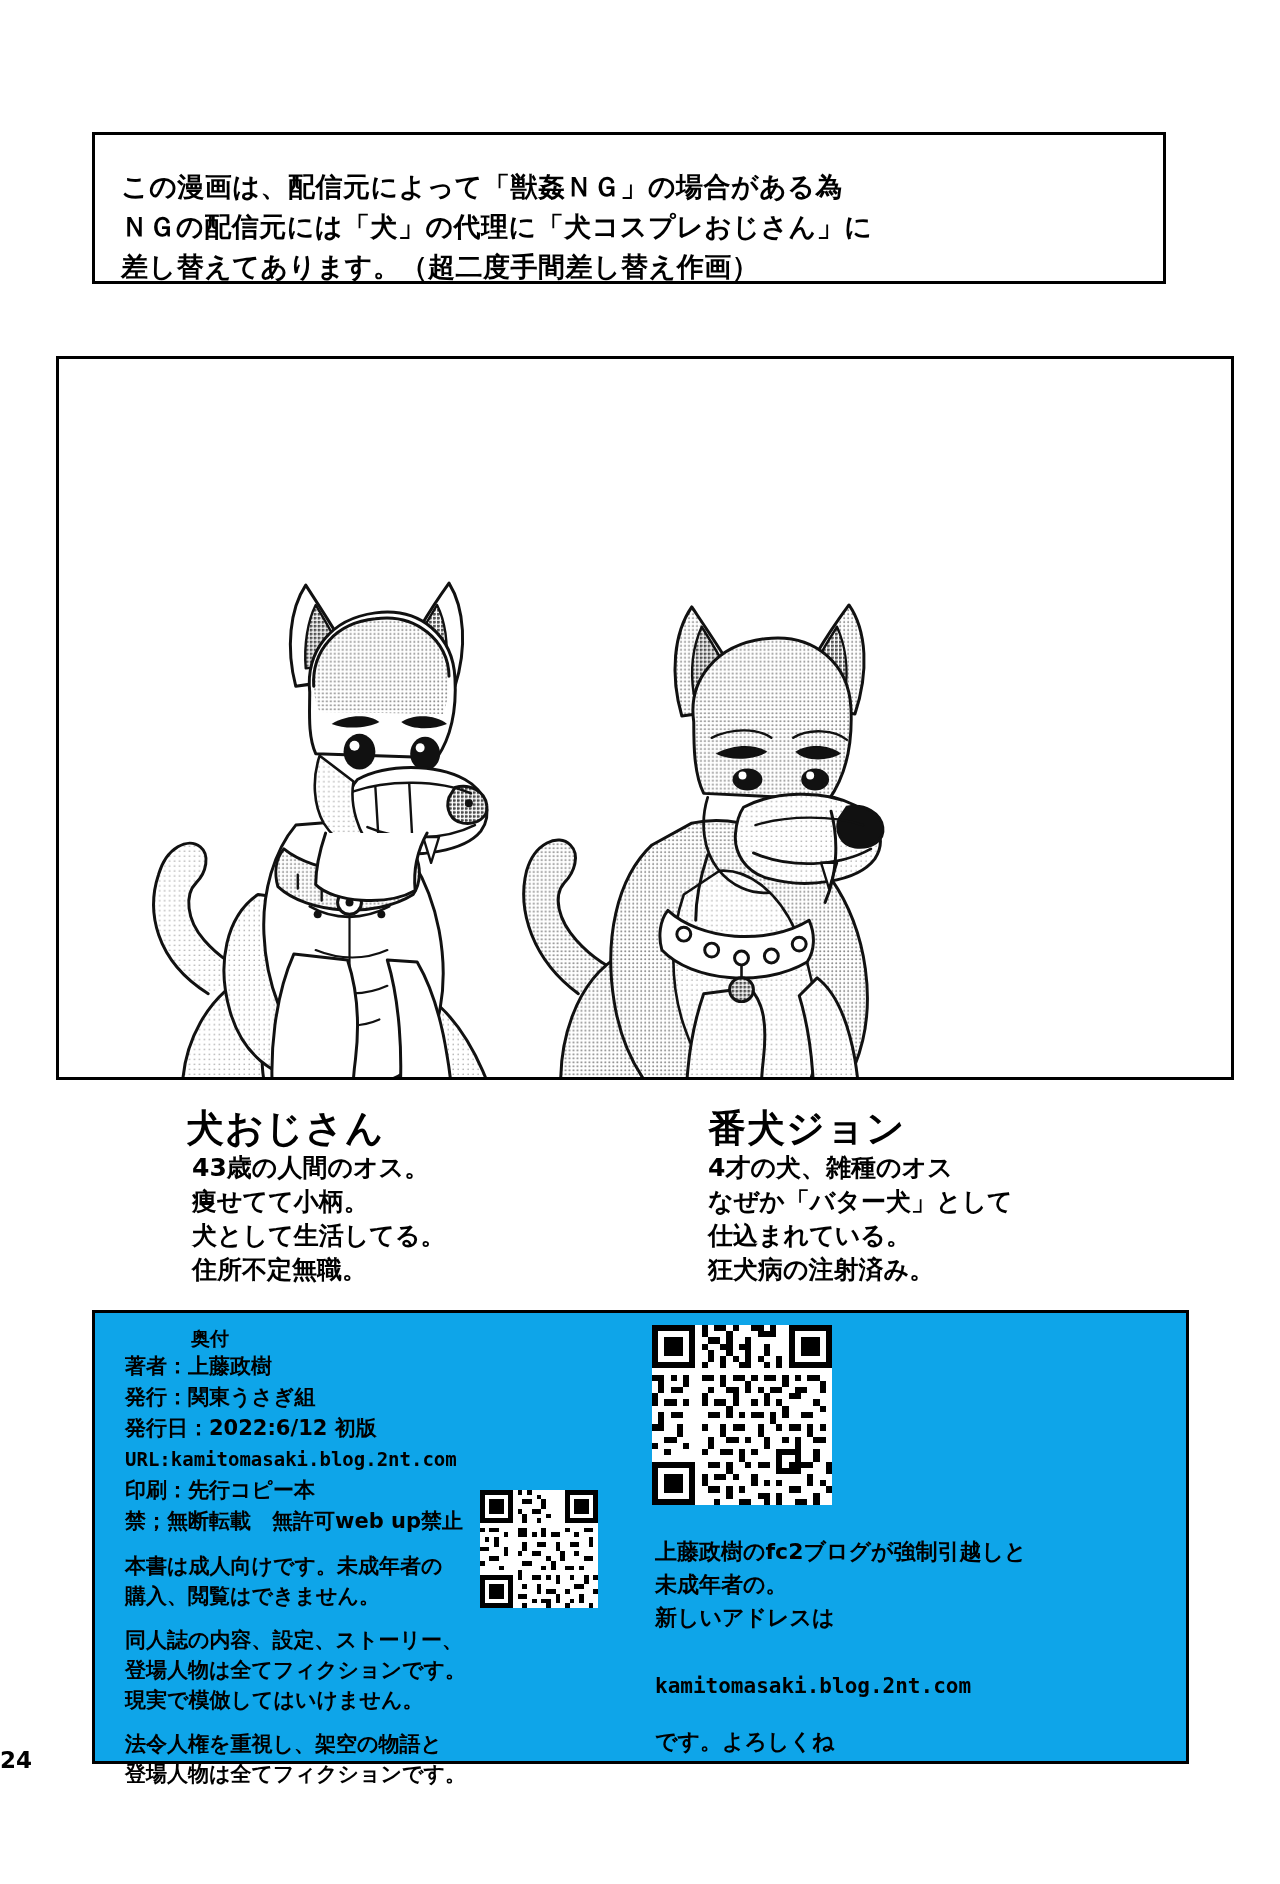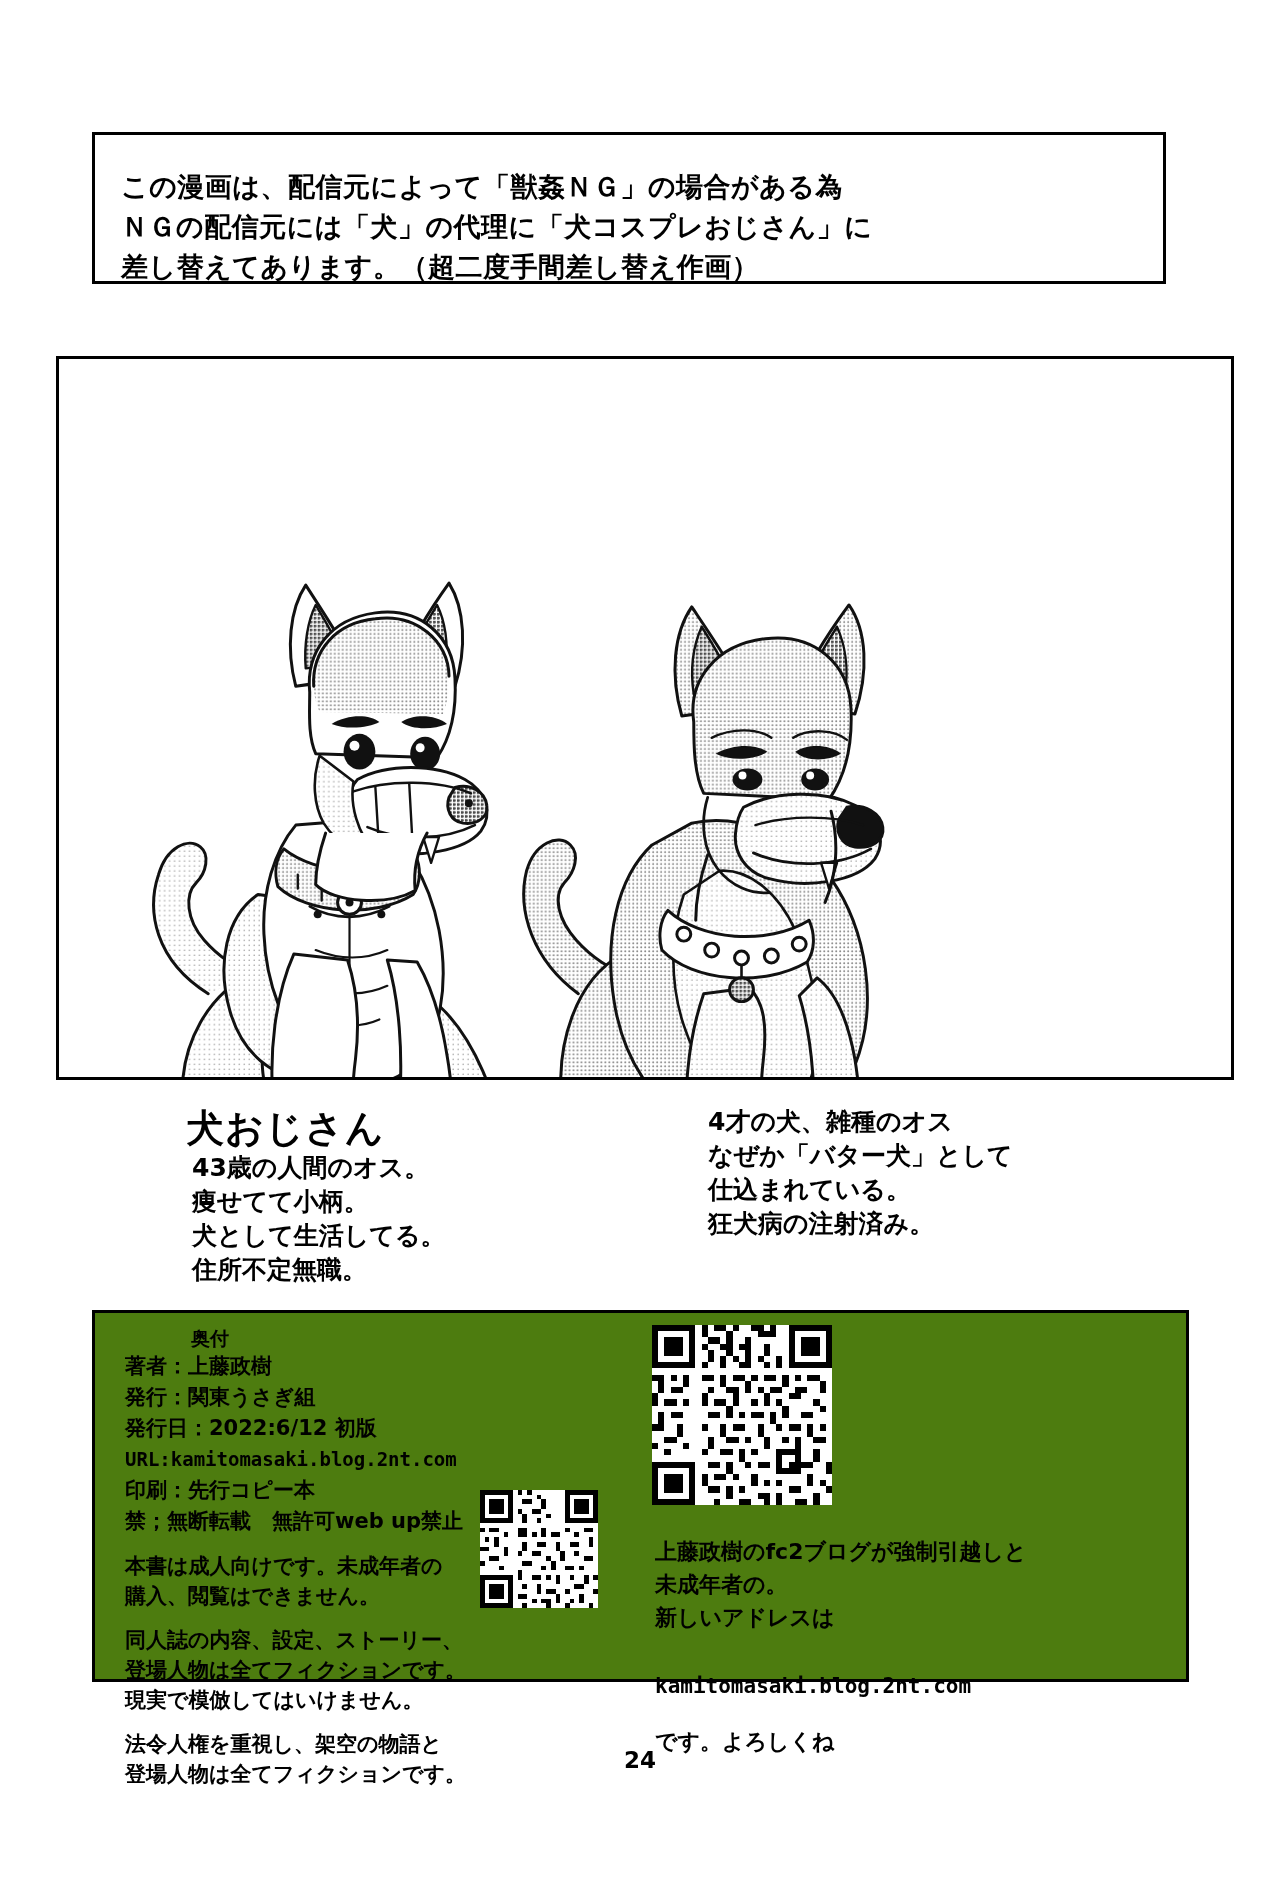--- a/index.html
+++ b/index.html
@@ -77,24 +77,24 @@
   #char-left .char-name { margin-left: 6px; }
   #char-left .char-desc { margin-left: 12px; }
   #char-right { left: 708px; top: 1105px; }
 
   
   .colophon {
     position: absolute;
     left: 92px;
     top: 1310px;
     width: 1097px;
-    height: 372px;
+    height: 454px;
     border: 3px solid #000;
     box-sizing: border-box;
-    background: #4d7c0f;
+    background: #0ea5e9;
   }
 
   .colo-left {
     position: absolute;
     left: 30px;
     top: 12px;
     width: 470px;
   }
   .colo-title {
     font-weight: bold;
@@ -155,21 +155,20 @@
     font-size: 22px;
     line-height: 33px;
     margin-top: 22px;
     white-space: nowrap;
   }
 
   .page-number {
     position: absolute;
     left: 0; right: 0;
     top: 1747px;
-    text-align: center;
     font-family: "DejaVu Sans", "Liberation Sans", sans-serif;
     font-size: 23px;
     font-weight: bold;
   }
 </style>
 </head>
 <body>
 
 <div class="page">
 
@@ -376,20 +375,21 @@
 
   <div class="char-block" id="char-left">
     <div class="char-name">犬おじさん</div>
     <div class="char-desc">43歳の人間のオス。</div>
     <div class="char-desc">痩せてて小柄。</div>
     <div class="char-desc">犬として生活してる。</div>
     <div class="char-desc">住所不定無職。</div>
   </div>
 
   <div class="char-block" id="char-right">
+    <div class="char-name">番犬ジョン</div>
     <div class="char-desc">4才の犬、雑種のオス</div>
     <div class="char-desc">なぜか「バター犬」として</div>
     <div class="char-desc">仕込まれている。</div>
     <div class="char-desc">狂犬病の注射済み。</div>
   </div>
 
   <div class="colophon">
 
     <div class="colo-left">
       <div class="colo-title">奥付</div>

